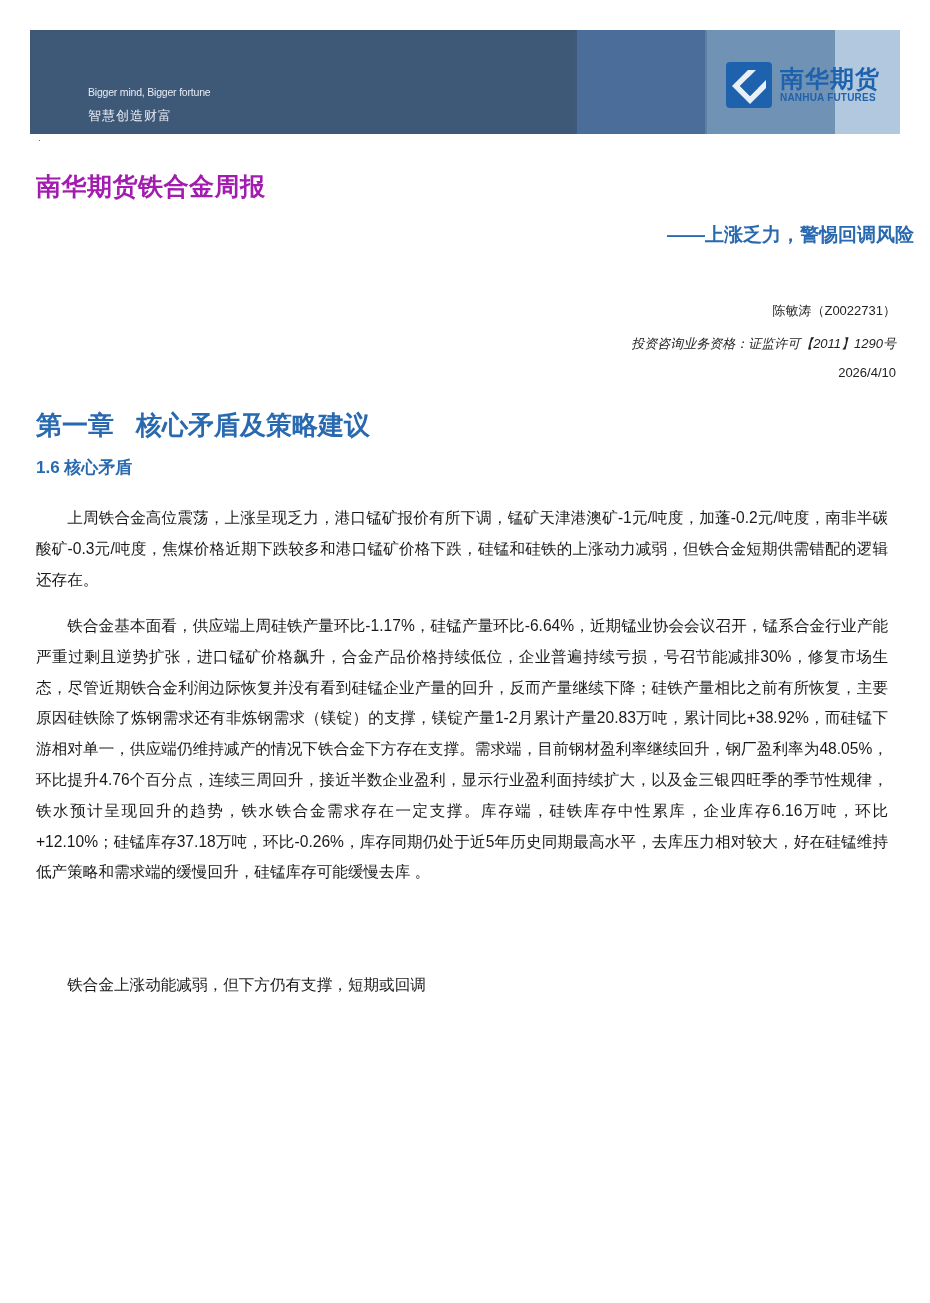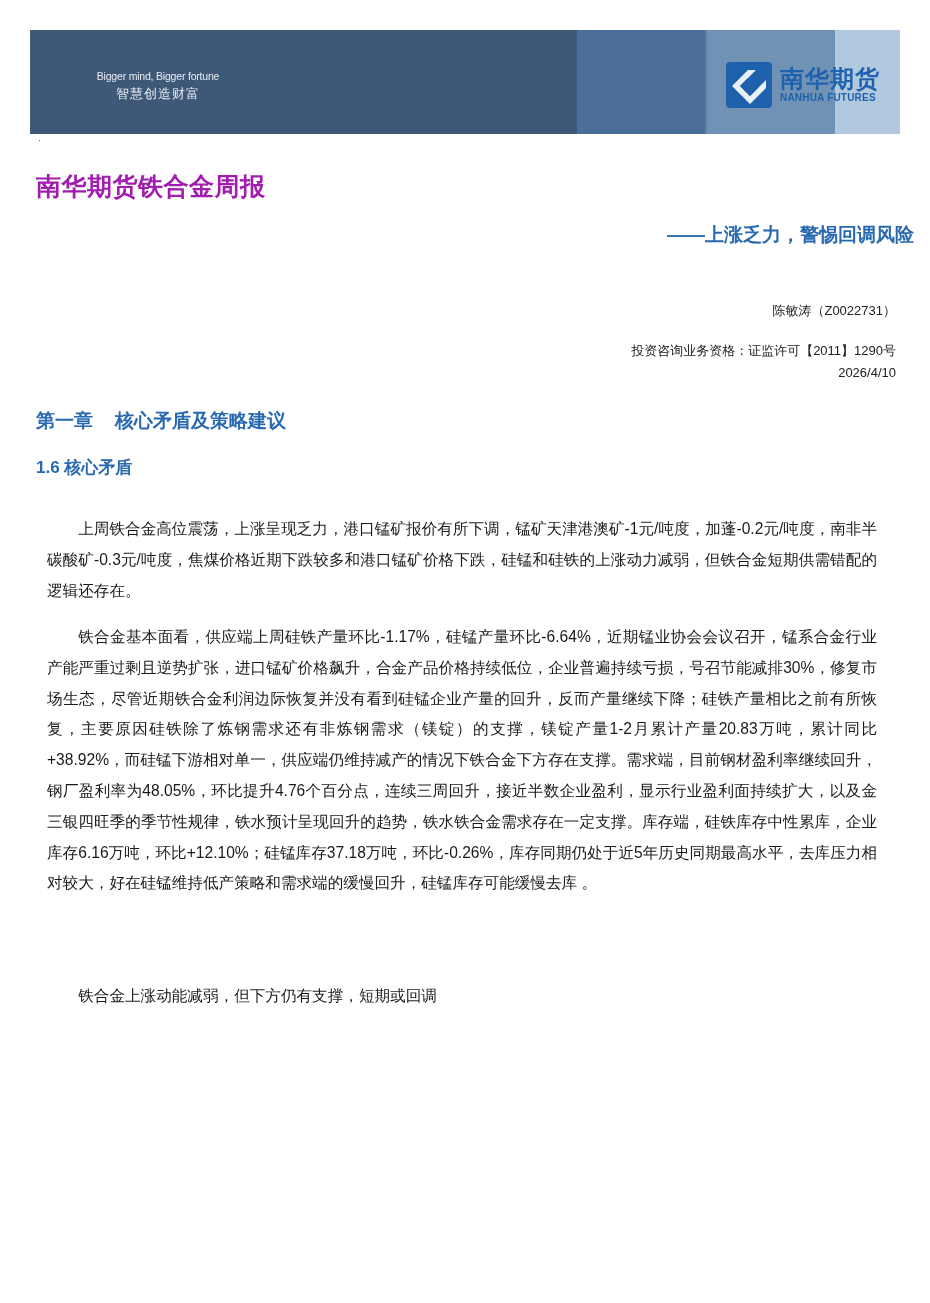--- a/index.html
+++ b/index.html
@@ -6,40 +6,40 @@
   body {
     width: 930px; height: 1303px; background: #ffffff; position: relative;
     font-family: "Liberation Sans", "DejaVu Sans", sans-serif; color: #1a1a1a;
     overflow: hidden;
   }
   .banner { position: absolute; left: 30px; top: 30px; width: 870px; height: 104px; display: flex; }
   .seg1 { width: 545px; height: 100%; background: #3e5878; position: relative; }
   .seg2 { width: 130px; height: 100%; background: #4a6d9a; border-left: 2px solid #3e5a80; box-sizing: border-box; }
   .seg3 { width: 130px; height: 100%; background: #7092b5; border-left: 2px solid #5e80a6; box-sizing: border-box; }
   .seg4 { flex: 1; height: 100%; background: #b2c8de; }
-  .slogan { position: absolute; left: 58px; top: 40px; color: #e8edf3; text-align: center; width: 140px; }
+  .slogan { position: absolute; left: 58px; top: 56px; color: #e8edf3; width: 140px; }
   .slogan .en { font-size: 10.5px; letter-spacing: -0.2px; }
-  .slogan .cn { font-size: 13px; margin-top: 3px; letter-spacing: 1px; }
+  .slogan .cn { font-size: 13px; margin-top: 9px; letter-spacing: 1px; }
   .logo { position: absolute; left: 726px; top: 62px; display: flex; align-items: center; }
   .logo-mark { width: 46px; height: 46px; background: #1e62ad; border-radius: 4px; position: relative; overflow: hidden; }
   .logo-text { margin-left: 8px; color: #1e62ad; }
   .logo-text .cn { font-size: 24px; font-weight: bold; letter-spacing: 1px; line-height: 26px; }
   .logo-text .en { font-size: 10px; font-weight: bold; letter-spacing: 0.2px; line-height: 12px; }
   .dot { position: absolute; left: 38px; top: 136px; font-size: 8px; color: #333; }
   .title { position: absolute; left: 36px; top: 170px; font-size: 25px; font-weight: bold; color: #a21caf; letter-spacing: 0.5px; }
   .subtitle { position: absolute; right: 16px; top: 222px; font-size: 19px; font-weight: bold; color: #2869b0; }
   .meta { position: absolute; right: 34px; font-size: 13px; color: #222; text-align: right; }
   .meta.author { top: 302px; }
-  .meta.license { top: 342px; }
+  .meta.license { top: 335px; font-style: italic; }
   .meta.date { top: 365px; }
-  .h1 { position: absolute; left: 36px; top: 408px; font-size: 19px; font-weight: bold; color: #2869b0; }
+  .h1 { position: absolute; left: 36px; top: 408px; font-size: 26px; font-weight: bold; color: #2869b0; }
   .h1 .gap { display: inline-block; width: 22px; }
   .h2 { position: absolute; left: 36px; top: 456px; font-size: 17px; font-weight: bold; color: #2869b0; }
   .body-text { position: absolute; left: 36px; width: 852px; font-size: 15.6px; line-height: 30.8px; color: #1a1a1a; text-align: justify; }
-  .body-text p { margin: 11px; text-indent: 2em; }
+  .body-text p { margin: 0; text-indent: 2em; }
   .p1 { top: 503px; }
   .p2 { top: 611px; }
   .p3 { top: 970px; }
 </style>
 </head>
 <body>
 
 <div class="banner">
   <div class="seg1">
     <div class="slogan">

